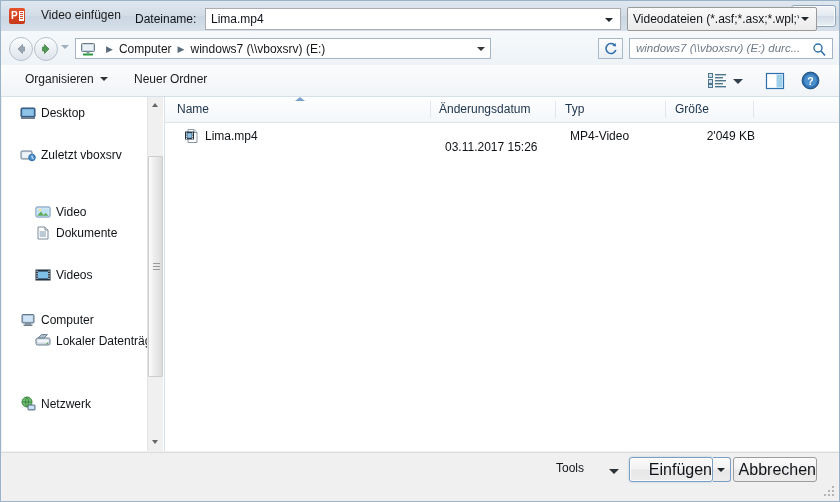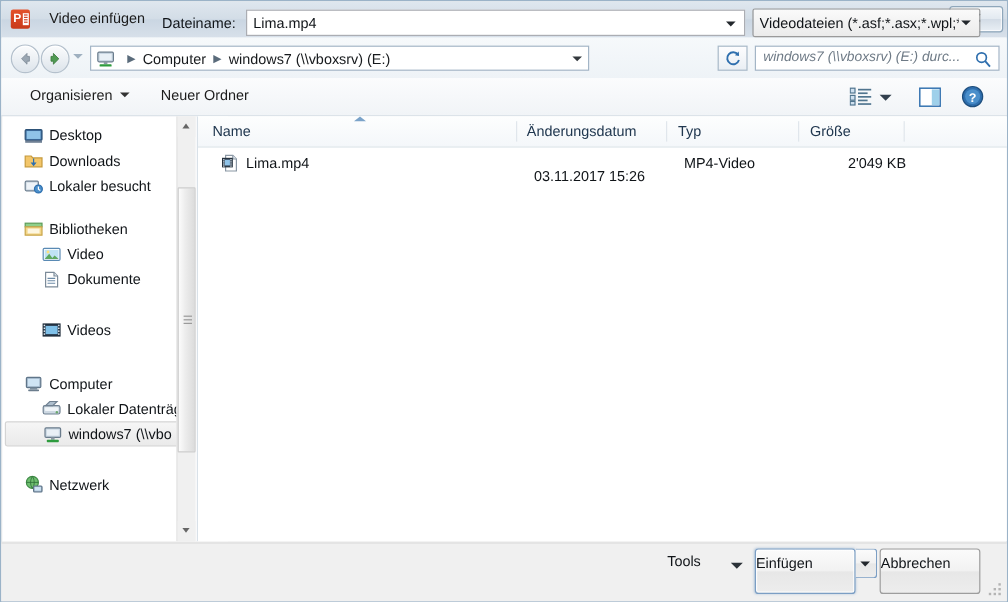--- a/index.html
+++ b/index.html
@@ -433,28 +433,28 @@
   .tools-caret {
     position: absolute;
     left: 608px; top: 468px;
     width: 0; height: 0;
     border-left: 5px solid transparent;
     border-right: 5px solid transparent;
     border-top: 5px solid #2b3238;
   }
   .btn {
     position: absolute;
-    height: 38px;
+    height: 25px;
     background: linear-gradient(to bottom, #fbfbfb 0%, #f2f2f2 48%, #e7e7e7 52%, #ededed 100%);
     border: 1px solid #9d9d9d;
     border-radius: 3px;
     box-sizing: border-box;
-    font-size: 12px;
+    font-size: 16px;
     color: #101418;
-    text-align: left;
+    text-align: right;
     line-height: 23px;
     cursor: default;
   }
   .btn-insert {
     left: 628px; top: 456px;
     width: 84px;
     border-color: #7b9ec4;
     box-shadow: inset 0 0 0 1px rgba(255,255,255,0.85), 0 0 2px rgba(90,140,190,0.45);
   }
   .btn-insert-drop {
@@ -591,46 +591,31 @@
 
     <div class="nav-row lvl0" style="top:6px;">
       <svg class="ico" viewBox="0 0 16 16">
         <rect x="1" y="3" width="14" height="9" rx="1" fill="#3f6fa0" stroke="#2d5277"></rect>
         <rect x="2.2" y="4.2" width="11.6" height="6.6" fill="#8fc3e8"></rect>
         <rect x="1" y="12" width="14" height="2" fill="#6f8095"></rect>
       </svg>
       <span class="lbl">Desktop</span>
     </div>
 
-    <div class="nav-row lvl0" style="top:27px;">
-      <svg class="ico" viewBox="0 0 16 16">
-        <path d="M1 4 h5 l1.3 1.6 H15 V13 H1 Z" fill="#f3c66a" stroke="#c69a3c"></path>
-        <path d="M8.5 6 v3.5 h2 L8 12.5 L5.5 9.5 h2 V6 Z" fill="#2f6fae"></path>
-      </svg>
-      <span class="lbl">Downloads</span>
-    </div>
 
     <div class="nav-row lvl0" style="top:48px;">
       <svg class="ico" viewBox="0 0 16 16">
         <rect x="1" y="4" width="11" height="8" rx="1" fill="#cdd8e2" stroke="#6f8091"></rect>
         <rect x="2.2" y="5.2" width="8.6" height="5.6" fill="#eef3f8"></rect>
         <circle cx="12" cy="10.5" r="3.3" fill="#4a8fcb" stroke="#2f6fae"></circle>
         <path d="M12 8.5 v2.2 l1.6 1" stroke="#fff" stroke-width="1" fill="none"></path>
       </svg>
-      <span class="lbl">Lokaler besucht</span>
-    </div>
-
-    <div class="nav-row lvl0" style="top:84px;">
-      <svg class="ico" viewBox="0 0 16 16">
-        <rect x="1" y="3" width="14" height="3" fill="#8fd08a" stroke="#5d9c59"></rect>
-        <path d="M1 6 h14 v7 H1 Z" fill="#f3d78a" stroke="#c9a54a"></path>
-        <rect x="3" y="7.5" width="10" height="4" fill="#fdf6e0"></rect>
-      </svg>
-      <span class="lbl">Bibliotheken</span>
-    </div>
+      <span class="lbl">Zuletzt vboxsrv</span>
+    </div>
+
 
     <div class="nav-row lvl1" style="top:105px;">
       <svg class="ico" viewBox="0 0 16 16">
         <rect x="1" y="3" width="14" height="10" rx="1" fill="#ffffff" stroke="#5a8ab4"></rect>
         <rect x="2.2" y="4.2" width="11.6" height="7.6" fill="#bfe2f4"></rect>
         <path d="M2.2 11.8 L6 7.5 L8.6 11 L10.5 9 L13.8 11.8 Z" fill="#5ea85f"></path>
         <circle cx="5" cy="6" r="1.2" fill="#ffe07a"></circle>
       </svg>
       <span class="lbl">Video</span>
     </div>
@@ -680,29 +665,20 @@
     <div class="nav-row lvl1" style="top:234px;">
       <svg class="ico" viewBox="0 0 16 16">
         <rect x="1" y="5" width="14" height="7" rx="1.5" fill="#cdd8e2" stroke="#6f8091"></rect>
         <rect x="2.4" y="6.4" width="11.2" height="3" rx="0.8" fill="#f0f5f9"></rect>
         <circle cx="12.4" cy="10.6" r="1" fill="#6aa96d"></circle>
         <path d="M3 5 L6.5 1.6 h6 L9 5 Z" fill="#aebfce" stroke="#6f8091"></path>
       </svg>
       <span class="lbl">Lokaler Datenträg</span>
     </div>
 
-    <div class="nav-row lvl1 selected" style="top:254px;">
-      <svg class="ico" viewBox="0 0 16 16">
-        <rect x="1.5" y="2.5" width="13" height="8" rx="1" fill="#c9d6e2" stroke="#6b7c8c"></rect>
-        <rect x="3" y="4" width="10" height="5" fill="#e9f0f6"></rect>
-        <rect x="6.5" y="10.5" width="3" height="2" fill="#8d9aa6"></rect>
-        <rect x="3" y="12.5" width="10" height="2" rx="0.6" fill="#2e9b3e"></rect>
-      </svg>
-      <span class="lbl">windows7 (\\vbo</span>
-    </div>
 
     <div class="nav-row lvl0" style="top:297px;">
       <svg class="ico" viewBox="0 0 16 16">
         <circle cx="7" cy="6" r="5" fill="#6fbf70" stroke="#3f8a46"></circle>
         <path d="M2.2 6 h9.6 M7 1.2 C5 3.5 5 8.5 7 10.8 C9 8.5 9 3.5 7 1.2" fill="none" stroke="#2f6f3a" stroke-width="0.7"></path>
         <rect x="8" y="9" width="7" height="5" rx="0.8" fill="#9fb3c6" stroke="#5f7589"></rect>
         <rect x="8.9" y="9.9" width="5.2" height="3" fill="#cfe4f4"></rect>
       </svg>
       <span class="lbl">Netzwerk</span>
     </div>

